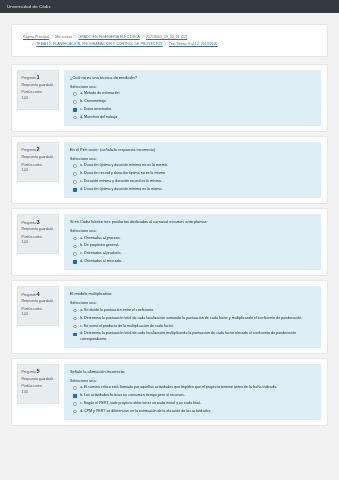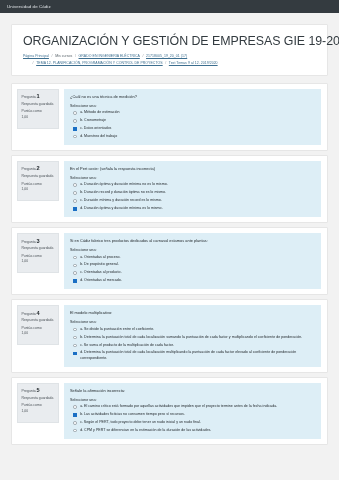--- a/index.html
+++ b/index.html
@@ -168,21 +168,20 @@
 </head>
 <body>
 
 <div class="navbar">
   <span class="navbar-brand">Universidad de Cádiz</span>
 </div>
 
 <div class="page">
 
   <div class="header-card">
-    <h1 class="page-title">ORGANIZACIÓN Y GESTIÓN DE EMPRESAS GIE 19-20</h1>
     <nav class="breadcrumb">
       <span class="breadcrumb-line">
         <a class="crumb">Página Principal</a>
         <span class="crumb-sep">/</span>
         <a class="crumb plain">Mis cursos</a>
         <span class="crumb-sep">/</span>
         <a class="crumb">GRADO EN INGENIERÍA ELÉCTRICA</a>
         <span class="crumb-sep">/</span>
         <a class="crumb">21718005_19_20_01 (17)</a>
       </span>

